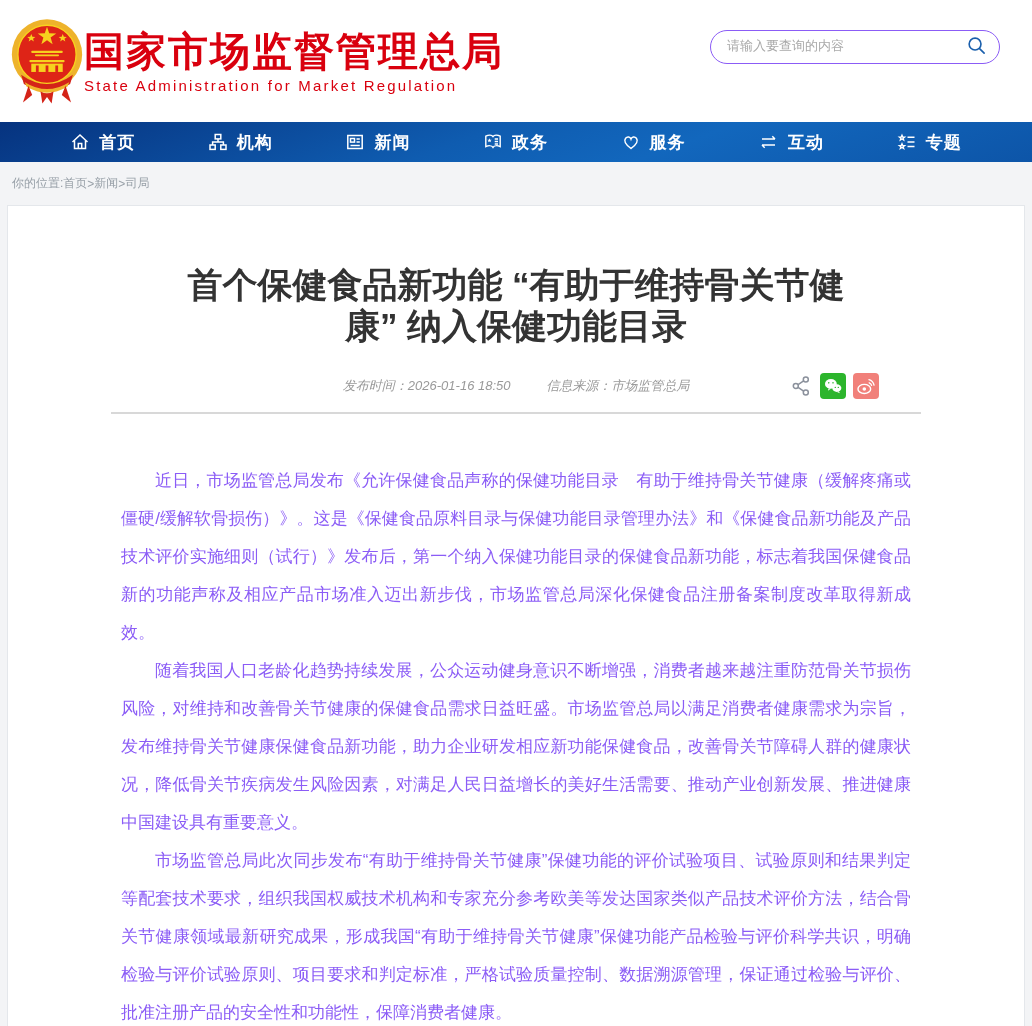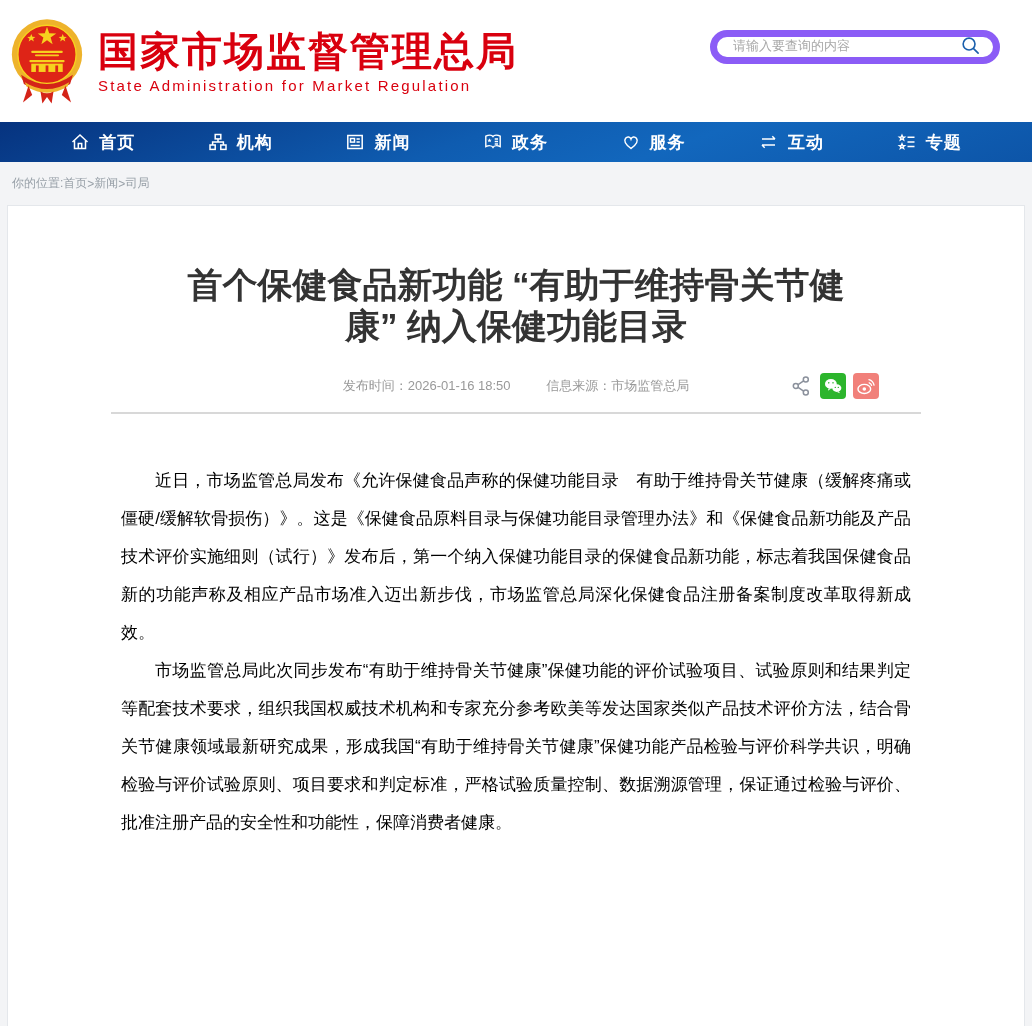--- a/index.html
+++ b/index.html
@@ -2,27 +2,27 @@
 <html><head>
 <meta charset="utf-8">
 <style>
   * { margin:0; padding:0; box-sizing:border-box; }
   html,body { width:1032px; height:1026px; overflow:hidden; background:#f3f4f6;
     font-family:"Liberation Sans","DejaVu Sans",sans-serif; }
 
   
   .site-header { height:122px; background:#fff; position:relative;
     display:flex; align-items:center; padding:0 32px 0 10px; }
-  .logo-wrap { display:flex; align-items:center; gap:14px; }
+  .logo-wrap { display:flex; align-items:center; }
   .org-names { display:flex; flex-direction:column; }
   .org-cn { font-size:40px; font-weight:bold; color:#d9000e; letter-spacing:2px; line-height:1.1; }
   .org-en { font-size:15px; color:#d9000e; letter-spacing:2.2px; margin-top:4px; font-weight:400; }
 
   .search-box { position:absolute; right:32px; top:30px; width:290px; height:34px;
-    border:7px solid #8b5cf6; border-radius:17px; background:#fff;
+    border:1px solid #8b5cf6; border-radius:17px; background:#fff;
     display:flex; align-items:center; padding:0 12px 4px 16px; }
   .search-box input { border:none; outline:none; flex:1; font-size:13px; color:#333;
     background:transparent; font-family:inherit; }
   .search-box input::placeholder { color:#a9a9a9; }
   .search-btn { background:none; border:none; cursor:pointer; display:flex; align-items:center; padding:0; }
 
   
   .main-nav { height:40px;
     background:linear-gradient(160deg,#06337f 0%,#0f5cb0 45%,#1267bd 65%,#0d55a8 100%);
     display:flex; justify-content:space-around; align-items:center; padding:0 34px; }
@@ -34,34 +34,34 @@
   .breadcrumb { height:43px; display:flex; align-items:center; 
     padding:0 12px; font-size:12px; color:#98a0a8; }
   .crumb { color:#98a0a8; cursor:pointer; }
 
   
   .content-box { margin:0 7px; background:#fff; border:1px solid #e4e7eb;
     min-height:860px; padding-top:58px; }
   .article-title { max-width:690px; margin:0 auto; text-align:center;
     font-size:35px; font-weight:bold; color:#333; line-height:41px; }
 
-  .article-meta { position:relative; width:810px; margin:26px auto 12px; height:28px; }
+  .article-meta { position:relative; width:810px; margin:26px auto 12px; height:28px;font-style:italic; }
   .meta-center { text-align:center; font-size:13px; color:#999; line-height:28px; }
   .meta-src { margin-left:32px; }
   .share-group { position:absolute; right:42px; top:1px; display:flex; gap:7px; align-items:center; }
   .share-plain { width:24px; height:24px; display:flex; align-items:center; justify-content:center; cursor:pointer; }
   .share-sq { width:26px; height:26px; border-radius:4px; display:flex; align-items:center;
     justify-content:center; cursor:pointer; }
   .share-wechat { background:#2cb52c; }
   .share-weibo { background:#f1807a; }
 
   .title-divider { width:810px; margin:8px auto 0; border-top:2px solid #d8d8d8; }
 
   .article-body { width:790px; margin:48px auto 0; }
-  .article-body p { font-size:17px; line-height:38px; color:#000000;
+  .article-body p { font-size:17px; line-height:38px; color:#8b5cf6;
     text-align:justify; text-indent:2em; }
 </style>
 </head>
 <body>
 
 <header class="site-header">
   <div class="logo-wrap">
     <span>
       <svg width="74" height="92" viewBox="0 0 80 98">
         <circle cx="40" cy="44" r="38" fill="#eeb32b"></circle>
@@ -218,15 +218,16 @@
           <path d="M16.8 9.2 A4.6 4.6 0 0 1 19.6 12.3" stroke="#fff" stroke-width="1.6" stroke-linecap="round"></path>
         </svg>
       </span>
     </div>
   </div>
 
   <div class="title-divider"></div>
 
   <article class="article-body">
     <p>近日，市场监管总局发布《允许保健食品声称的保健功能目录　有助于维持骨关节健康（缓解疼痛或僵硬/缓解软骨损伤）》。这是《保健食品原料目录与保健功能目录管理办法》和《保健食品新功能及产品技术评价实施细则（试行）》发布后，第一个纳入保健功能目录的保健食品新功能，标志着我国保健食品新的功能声称及相应产品市场准入迈出新步伐，市场监管总局深化保健食品注册备案制度改革取得新成效。</p>
+    <p>随着我国人口老龄化趋势持续发展，公众运动健身意识不断增强，消费者越来越注重防范骨关节损伤风险，对维持和改善骨关节健康的保健食品需求日益旺盛。市场监管总局以满足消费者健康需求为宗旨，发布维持骨关节健康保健食品新功能，助力企业研发相应新功能保健食品，改善骨关节障碍人群的健康状况，降低骨关节疾病发生风险因素，对满足人民日益增长的美好生活需要、推动产业创新发展、推进健康中国建设具有重要意义。</p>
     <p>市场监管总局此次同步发布“有助于维持骨关节健康”保健功能的评价试验项目、试验原则和结果判定等配套技术要求，组织我国权威技术机构和专家充分参考欧美等发达国家类似产品技术评价方法，结合骨关节健康领域最新研究成果，形成我国“有助于维持骨关节健康”保健功能产品检验与评价科学共识，明确检验与评价试验原则、项目要求和判定标准，严格试验质量控制、数据溯源管理，保证通过检验与评价、批准注册产品的安全性和功能性，保障消费者健康。</p>
   </article>
 </main>
 
 </body></html>

